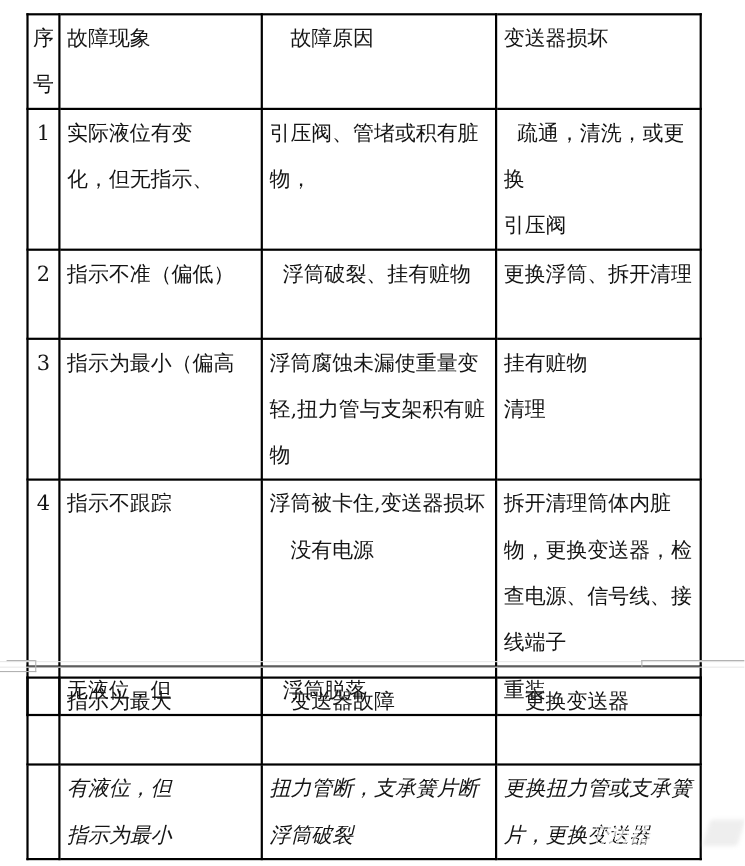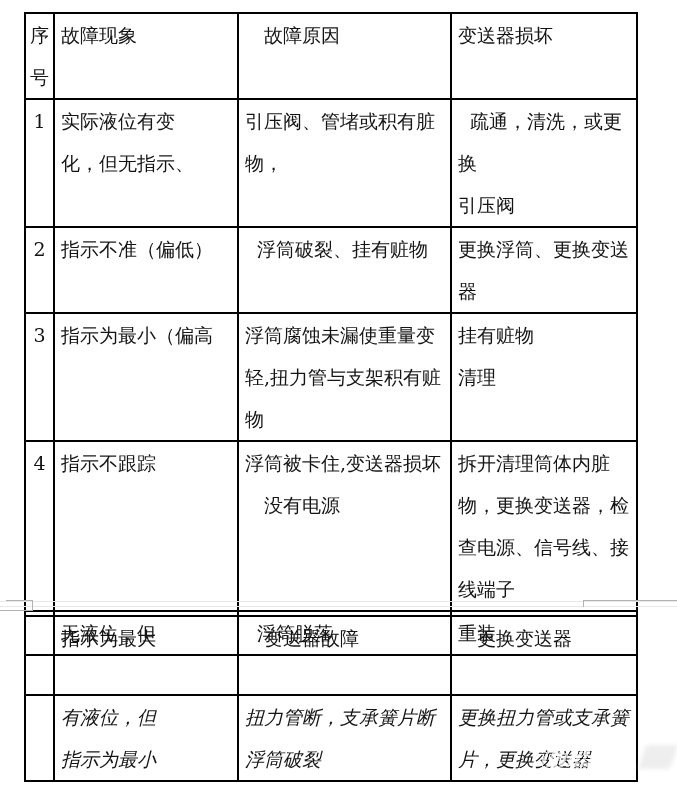--- a/index.html
+++ b/index.html
@@ -130,21 +130,21 @@
 化，但无指示、</td>
         <td>引压阀、管堵或积有脏
 物，</td>
         <td>  疏通，清洗，或更换
 引压阀</td>
       </tr>
       <tr class="r2">
         <td class="num">2</td>
         <td>指示不准（偏低）</td>
         <td>  浮筒破裂、挂有赃物</td>
-        <td>更换浮筒、更换变送器</td>
+        <td>更换浮筒、拆开清理</td>
       </tr>
       <tr class="r3">
         <td class="num">3</td>
         <td>指示为最小（偏高</td>
         <td>浮筒腐蚀未漏使重量变
 轻,扭力管与支架积有赃
 物</td>
         <td>挂有赃物
 清理</td>
       </tr>

